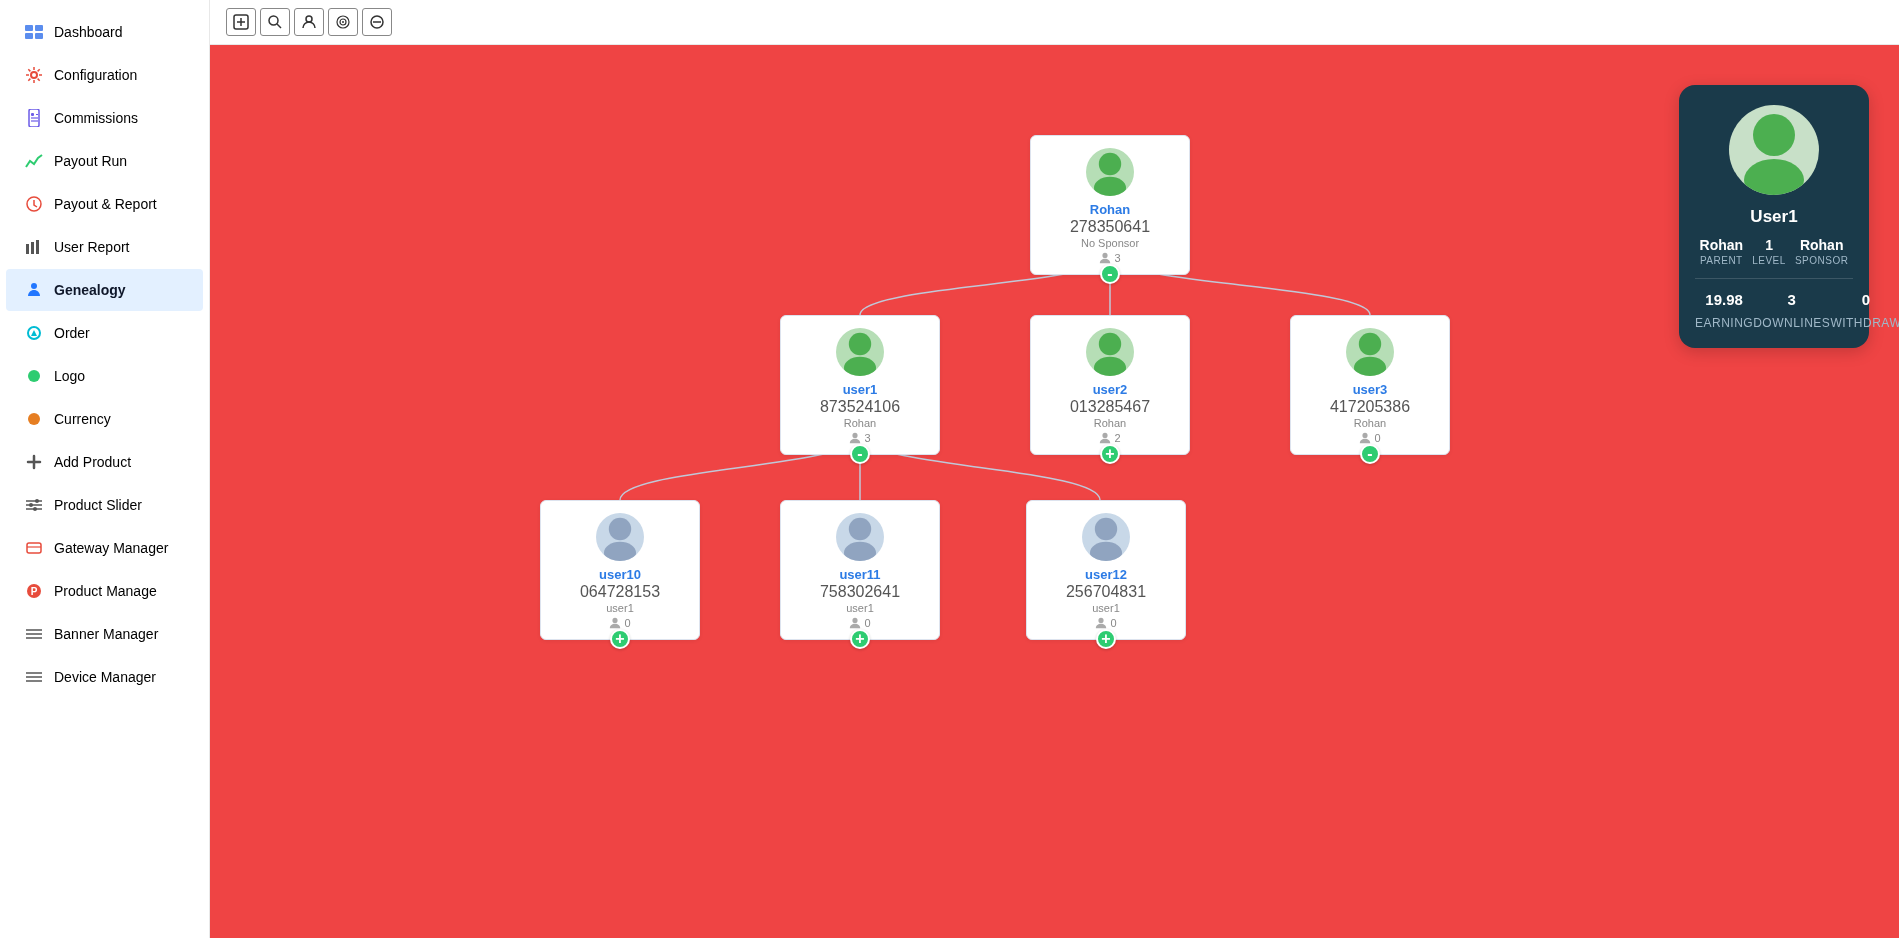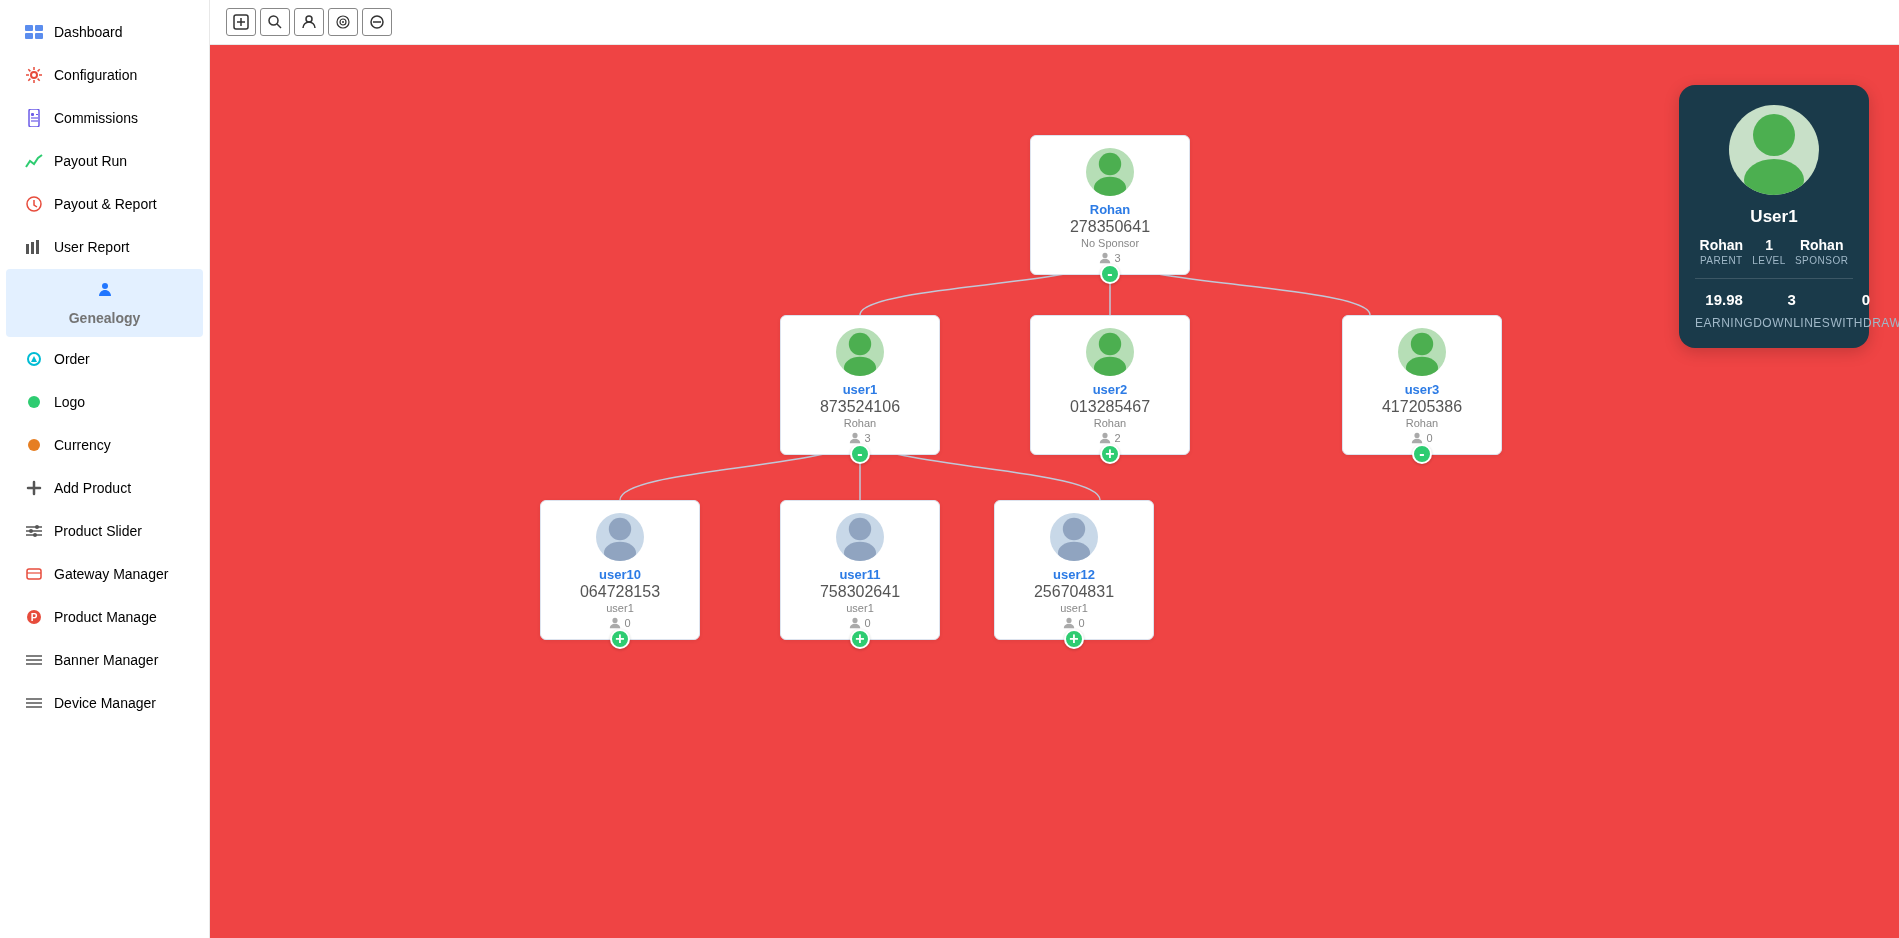--- a/index.html
+++ b/index.html
@@ -20,21 +20,21 @@
       align-items: center;
       padding: 11px 18px;
       cursor: pointer;
       color: #000000;
       font-size: 14px;
       border-radius: 4px;
       margin: 1px 6px;
       gap: 10px;
       transition: background 0.15s;
     }
-    .sidebar-item.active { background: #e3f0ff; color: #737373; font-weight: 600; flex-direction: column; }
+    .sidebar-item.active { background: #e3f0ff; color: #0f172a; font-weight: 600; }
     .sidebar-icon {
       width: 20px;
       height: 20px;
       display: flex;
       align-items: center;
       justify-content: center;
       font-size: 16px;
       flex-shrink: 0;
     }
 
@@ -495,21 +495,21 @@
         </div>
         <div class="node-name">user2</div>
         <div class="node-id">013285467</div>
         <div class="node-sponsor">Rohan</div>
         <div class="node-count"><svg width="12" height="12" viewBox="0 0 14 14">
             <circle cx="7" cy="4" r="3" fill="#aaa"></circle>
             <path d="M1 13c0-3 2.7-5 6-5s6 2 6 5" fill="#aaa"></path>
           </svg> 2</div>
         <div class="node-toggle">+</div>
       </div>
-      <div class="tree-node" style="left: 1132px; top: 270px;">
+      <div class="tree-node" style="left: 1080px; top: 270px;">
         <div class="node-avatar green">
           <svg class="person-svg" viewBox="0 0 60 60" xmlns="http://www.w3.org/2000/svg">
     <circle cx="30" cy="20" r="14" fill="#4caf50"></circle>
     <ellipse cx="30" cy="50" rx="20" ry="14" fill="#4caf50"></ellipse>
   </svg>
         </div>
         <div class="node-name">user3</div>
         <div class="node-id">417205386</div>
         <div class="node-sponsor">Rohan</div>
         <div class="node-count"><svg width="12" height="12" viewBox="0 0 14 14">
@@ -543,21 +543,21 @@
         </div>
         <div class="node-name">user11</div>
         <div class="node-id">758302641</div>
         <div class="node-sponsor">user1</div>
         <div class="node-count"><svg width="12" height="12" viewBox="0 0 14 14">
             <circle cx="7" cy="4" r="3" fill="#aaa"></circle>
             <path d="M1 13c0-3 2.7-5 6-5s6 2 6 5" fill="#aaa"></path>
           </svg> 0</div>
         <div class="node-toggle">+</div>
       </div>
-      <div class="tree-node" style="left: 784px; top: 455px;">
+      <div class="tree-node" style="left: 816px; top: 455px;">
         <div class="node-avatar">
           <svg class="person-svg" viewBox="0 0 60 60" xmlns="http://www.w3.org/2000/svg">
     <circle cx="30" cy="20" r="14" fill="#90a4c0"></circle>
     <ellipse cx="30" cy="50" rx="20" ry="14" fill="#90a4c0"></ellipse>
   </svg>
         </div>
         <div class="node-name">user12</div>
         <div class="node-id">256704831</div>
         <div class="node-sponsor">user1</div>
         <div class="node-count"><svg width="12" height="12" viewBox="0 0 14 14">

